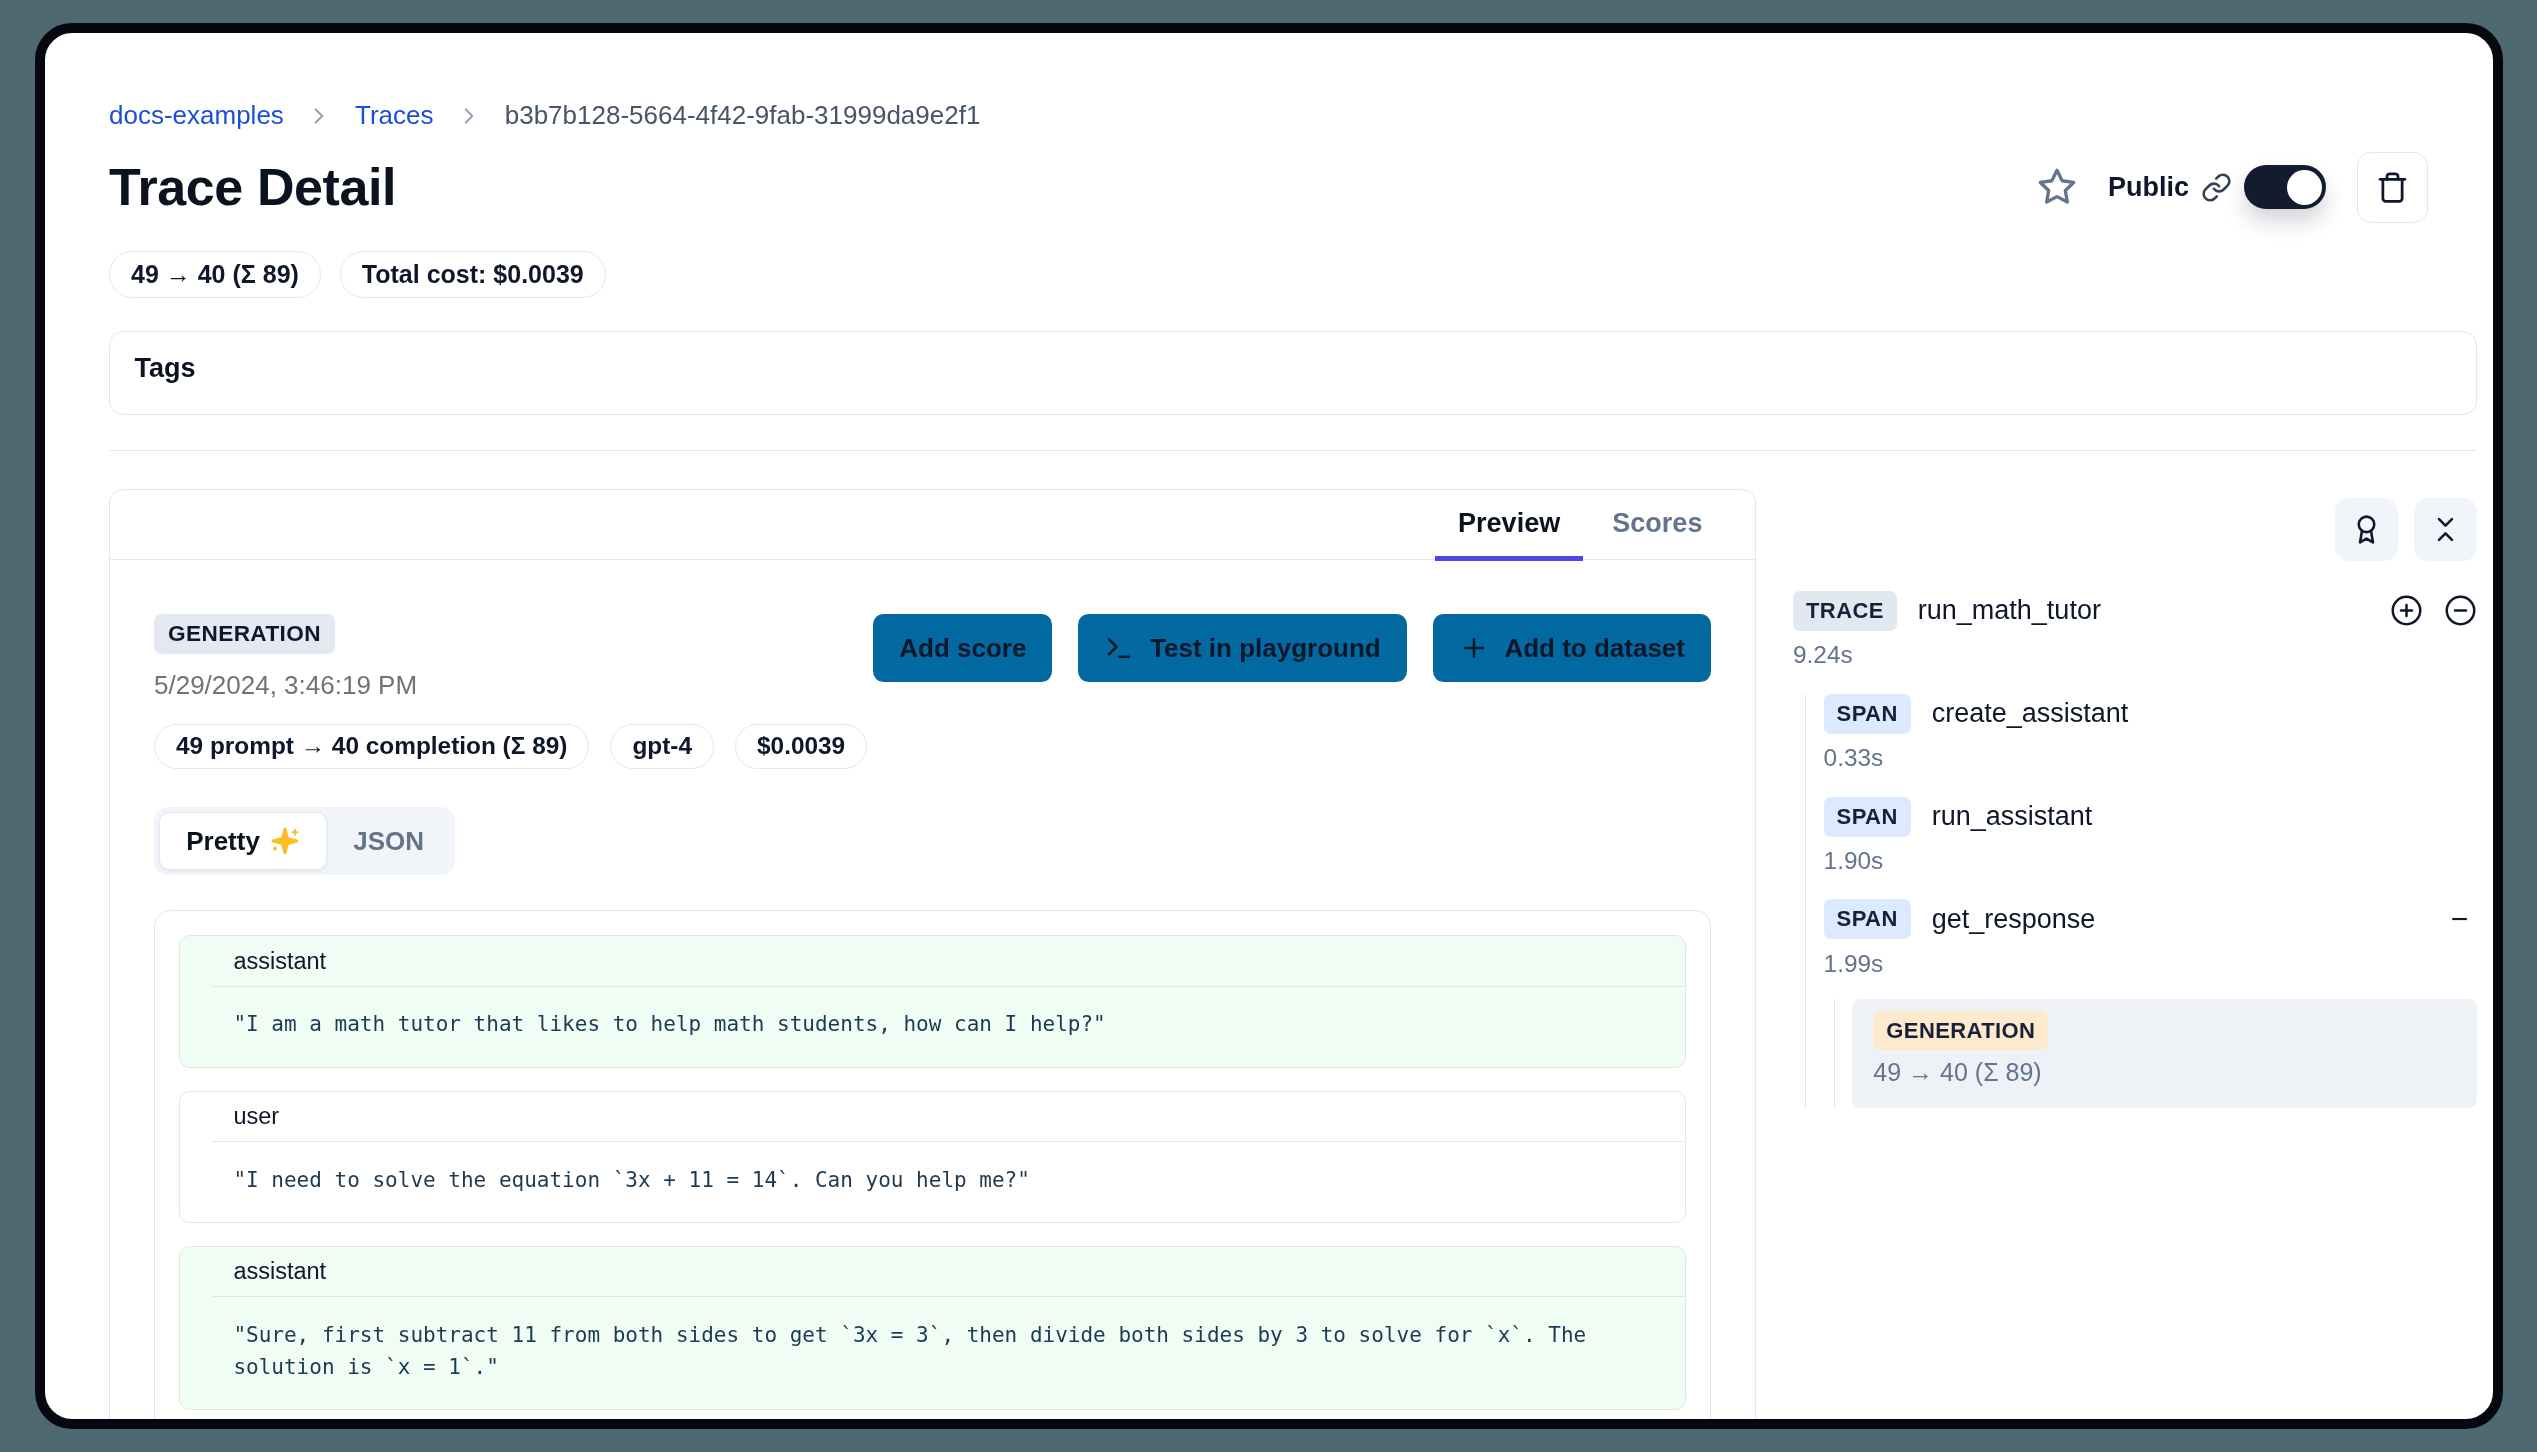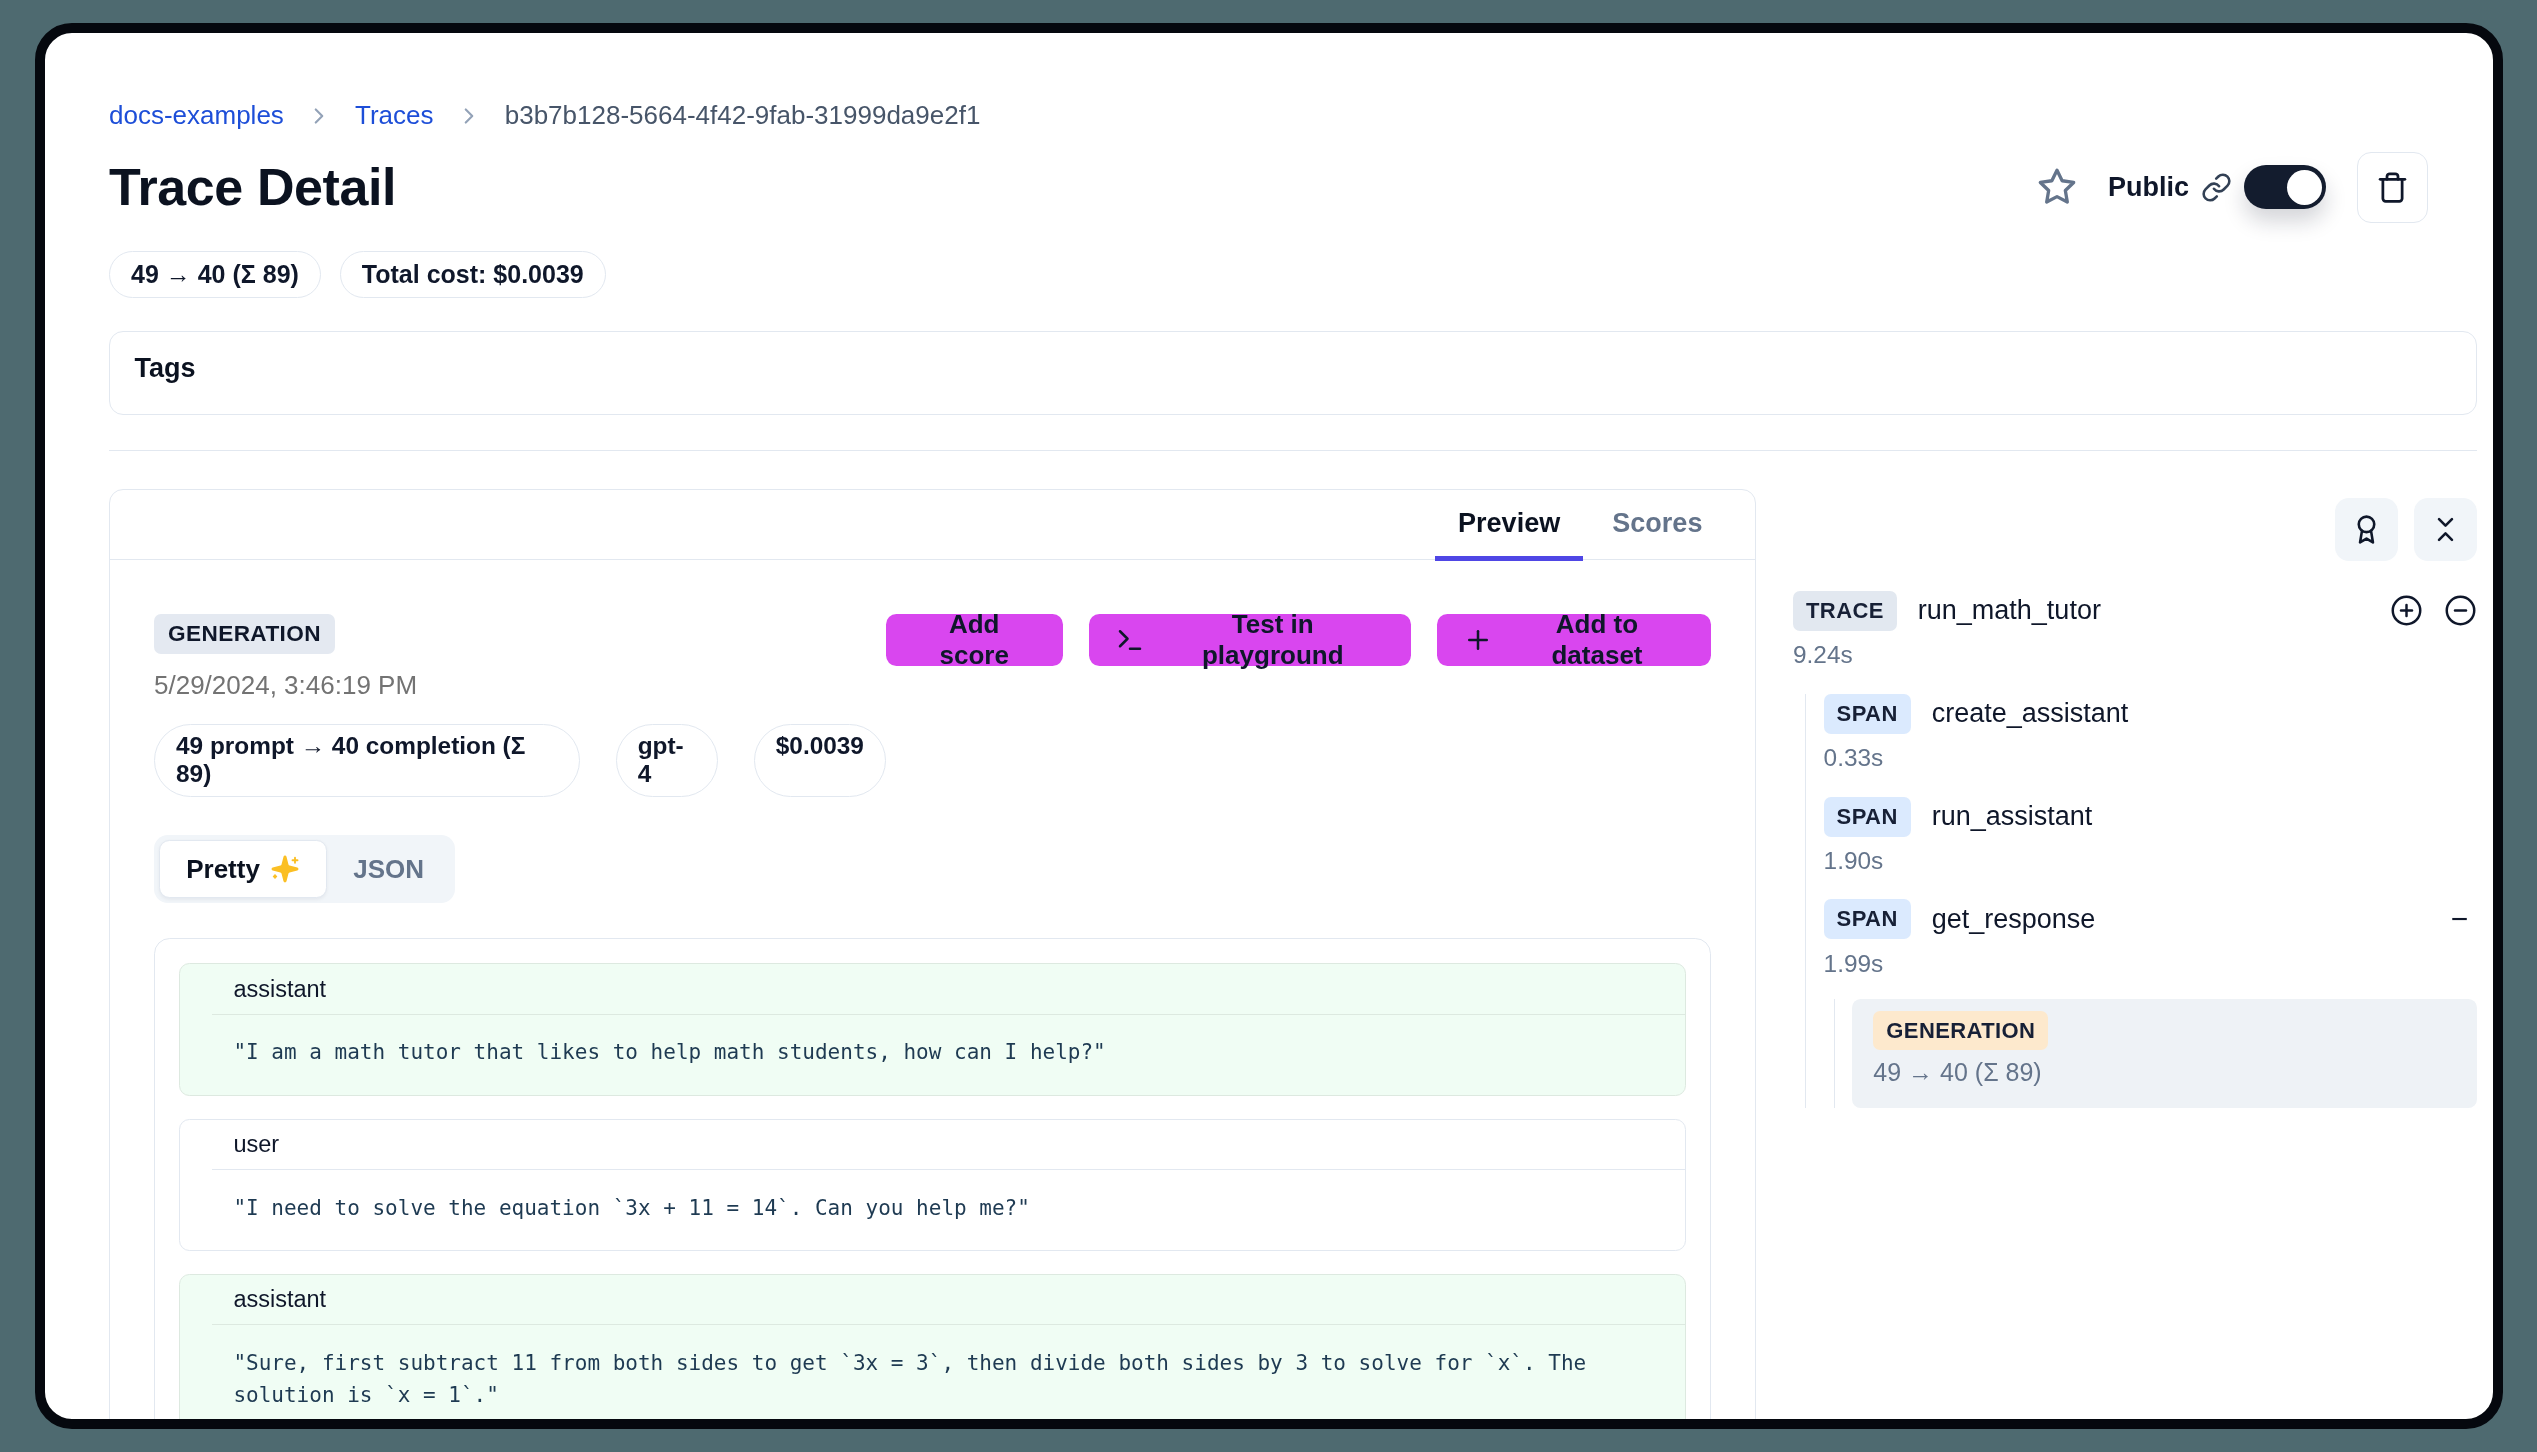--- a/index.html
+++ b/index.html
@@ -52,24 +52,24 @@
   .main-card { flex:0 0 1647px; border:1.7px solid #e2e8f0; border-radius:14px; background:#fff; min-height:888px; }
   .tab-row { display:flex; justify-content:flex-end; gap:7px; border-bottom:1.7px solid #e2e8f0; padding:0 30px; height:70px; }
   .tab { font-size:27px; font-weight:600; color:#64748b; padding:17.4px 22.6px 19px; position:relative; cursor:pointer; background:none; border:none; }
   .tab.active { color:#0b1220; }
   .tab.active::after { content:""; position:absolute; left:0; right:0; bottom:-1.7px; height:5.2px; background:#4f46e5; }
 
   .card-body { padding:54px 44px 21px; }
   .obs-top { display:flex; justify-content:space-between; align-items:flex-start; }
   .type-badge { display:inline-block; background:#e4e9f1; color:#0f172a; font-size:22.6px; font-weight:600; letter-spacing:0.4px; border-radius:7px; padding:7px 14px; }
   .timestamp { font-size:26px; color:#737373; margin-top:15.7px; }
-  .obs-badges { display:flex; gap:36px; margin-top:22.6px; }
+  .obs-badges { display:flex; gap:21px; margin-top:22.6px; }
   .obs-badges .pill { font-size:24.4px; }
   .actions { display:flex; gap:26px; }
-  .action-btn { display:flex; align-items:center; gap:15.7px; background:#d946ef; border:none; border-radius:10.4px; height:52px; padding:0 26px; font-size:26px; font-weight:600; color:#0f172a; font-family:inherit; cursor:pointer; }
+  .action-btn { display:flex; align-items:center; gap:15.7px; background:#0369a1; border:none; border-radius:10.4px; height:68px; padding:0 26px; font-size:26px; font-weight:600; color:#0f172a; font-family:inherit; cursor:pointer; }
   .action-btn svg { width:30px; height:30px; color:#0f172a; }
 
   
   .seg-control { display:inline-flex; align-items:center; background:#f1f5f9; border-radius:14px; padding:5.2px; margin-top:38px; }
   .seg { font-size:26px; font-weight:600; border:none; background:none; color:#64748b; padding:12.2px 26px; border-radius:10.4px; display:flex; align-items:center; gap:10.4px; cursor:pointer; font-family:inherit; }
   .seg.active { background:#fff; color:#0b1220; border:1.7px solid #e2e8f0; box-shadow:0 1.7px 3.5px rgba(15,23,42,.05); }
   .seg svg.sparkles { width:30px; height:30px; }
 
   
   .messages-wrapper { margin-top:35px; border:1.7px solid #e2e8f0; border-radius:15.7px; padding:24.4px; display:flex; flex-direction:column; gap:22.6px; }

